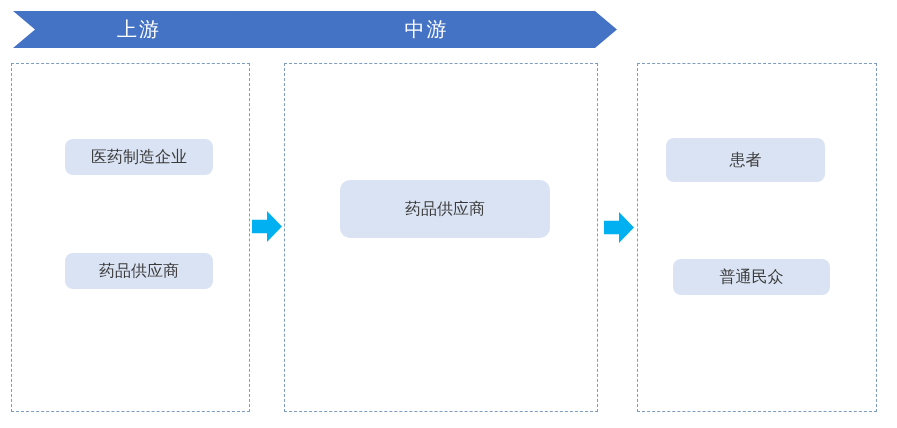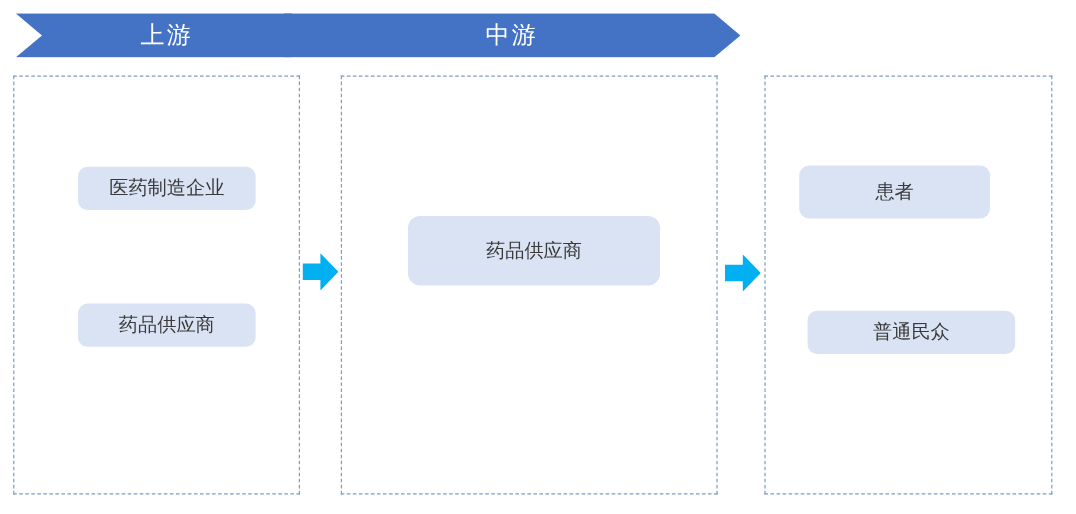--- a/index.html
+++ b/index.html
@@ -55,21 +55,21 @@
     font-size: 16px;
     display: flex;
     align-items: center;
     justify-content: center;
     text-align: center;
   }
   .entity-box.b1 { left: 65px;  top: 139px; width: 148px; height: 36px; }
   .entity-box.b2 { left: 65px;  top: 253px; width: 148px; height: 36px; }
   .entity-box.b3 { left: 340px; top: 180px; width: 210px; height: 58px; border-radius: 10px; }
   .entity-box.b4 { left: 666px; top: 138px; width: 159px; height: 44px; }
-  .entity-box.b5 { left: 673px; top: 259px; width: 173px; height: 36px; }
+  .entity-box.b5 { left: 673px; top: 259px; width: 157px; height: 36px; }
 
   
   .flow-arrow {
     position: absolute;
     width: 30px;
     height: 31px;
     background: #00B0F0;
     clip-path: polygon(0 28%, 50% 28%, 50% 0, 100% 50%, 50% 100%, 50% 72%, 0 72%);
   }
   .flow-arrow.a1 { left: 252px; top: 211px; }

